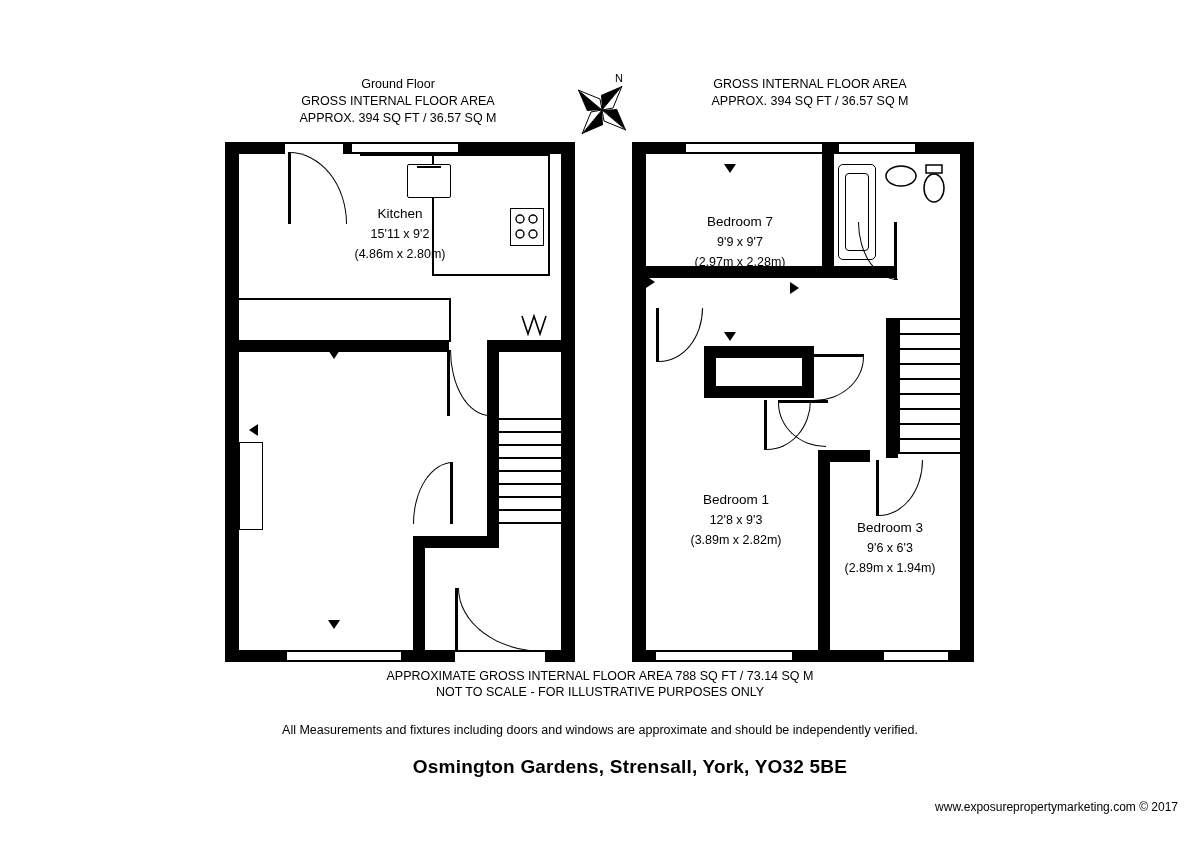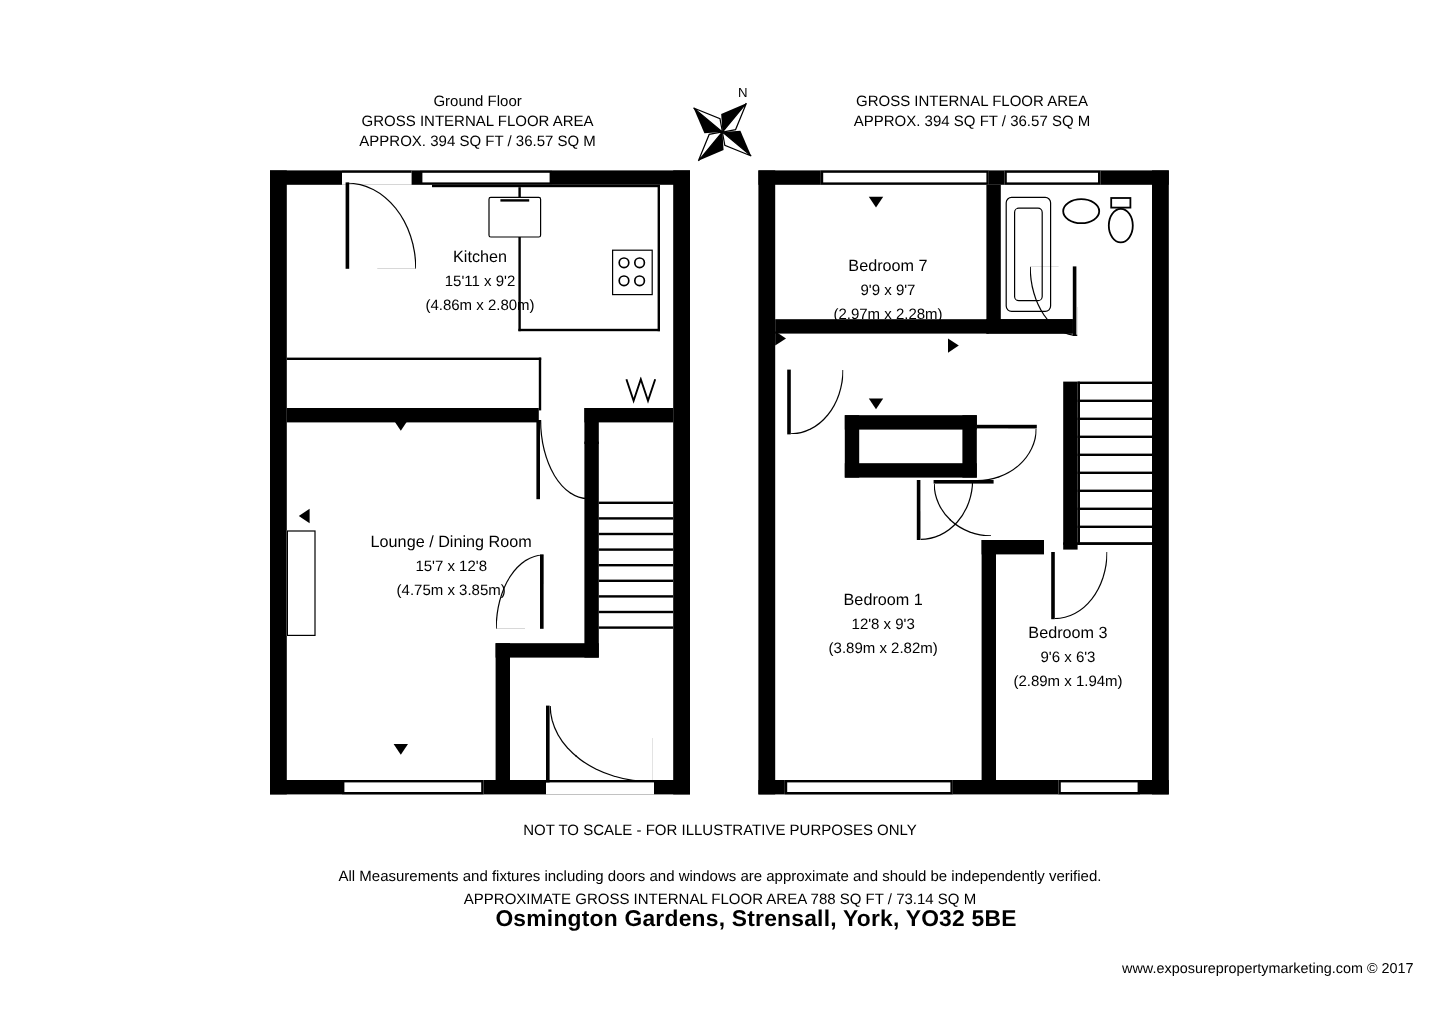--- a/index.html
+++ b/index.html
@@ -205,25 +205,20 @@
       </svg>
     </div>
   </div>
 
   <div class="room" style="left:300px; top:204px; width:200px;">
     <div class="nm">Kitchen</div>
     <div class="dim">15'11 x 9'2</div>
     <div class="dim">(4.86m x 2.80m)</div>
   </div>
 
-  <div class="room" style="left:256px; top:442px; width:240px;">
-    <div class="nm">Lounge / Dining Room</div>
-    <div class="dim">15'7 x 12'8</div>
-    <div class="dim">(4.75m x 3.85m)</div>
-  </div>
 
   <div class="abs" style="left:632px; top:142px; width:342px; height:520px;">
 
     <div class="wall" style="left:0; top:0; width:342px; height:12px;"></div>
     <div class="wall" style="left:0; top:0; width:14px; height:520px;"></div>
     <div class="wall" style="left:328px; top:0; width:14px; height:520px;"></div>
     <div class="wall" style="left:0; top:508px; width:342px; height:12px;"></div>
 
     <div class="win" style="left:52px; top:0px; width:140px; height:12px;"></div>
     <div class="win" style="left:205px; top:0px; width:80px; height:12px;"></div>
@@ -316,20 +311,20 @@
     <div class="dim">(3.89m x 2.82m)</div>
   </div>
 
   <div class="room" style="left:790px; top:518px; width:200px;">
     <div class="nm">Bedroom 3</div>
     <div class="dim">9'6 x 6'3</div>
     <div class="dim">(2.89m x 1.94m)</div>
   </div>
 
   <div class="footer-lines" style="top:683px;">NOT TO SCALE - FOR ILLUSTRATIVE PURPOSES ONLY</div>
-  <div class="footer-lines" style="top:740px;">APPROXIMATE GROSS INTERNAL FLOOR AREA 788 SQ FT / 73.14 SQ M</div>
+  <div class="footer-lines" style="top:667px;">APPROXIMATE GROSS INTERNAL FLOOR AREA 788 SQ FT / 73.14 SQ M</div>
   <div class="footer-lines" style="top:721px;">All Measurements and fixtures including doors and windows are approximate and should be independently verified.</div>
 
   <div class="address" style="top:756px;">Osmington Gardens, Strensall, York, YO32 5BE</div>
 
   <div class="credit" style="top:800px;">www.exposurepropertymarketing.com © 2017</div>
 
 </div>
 
 </body></html>

